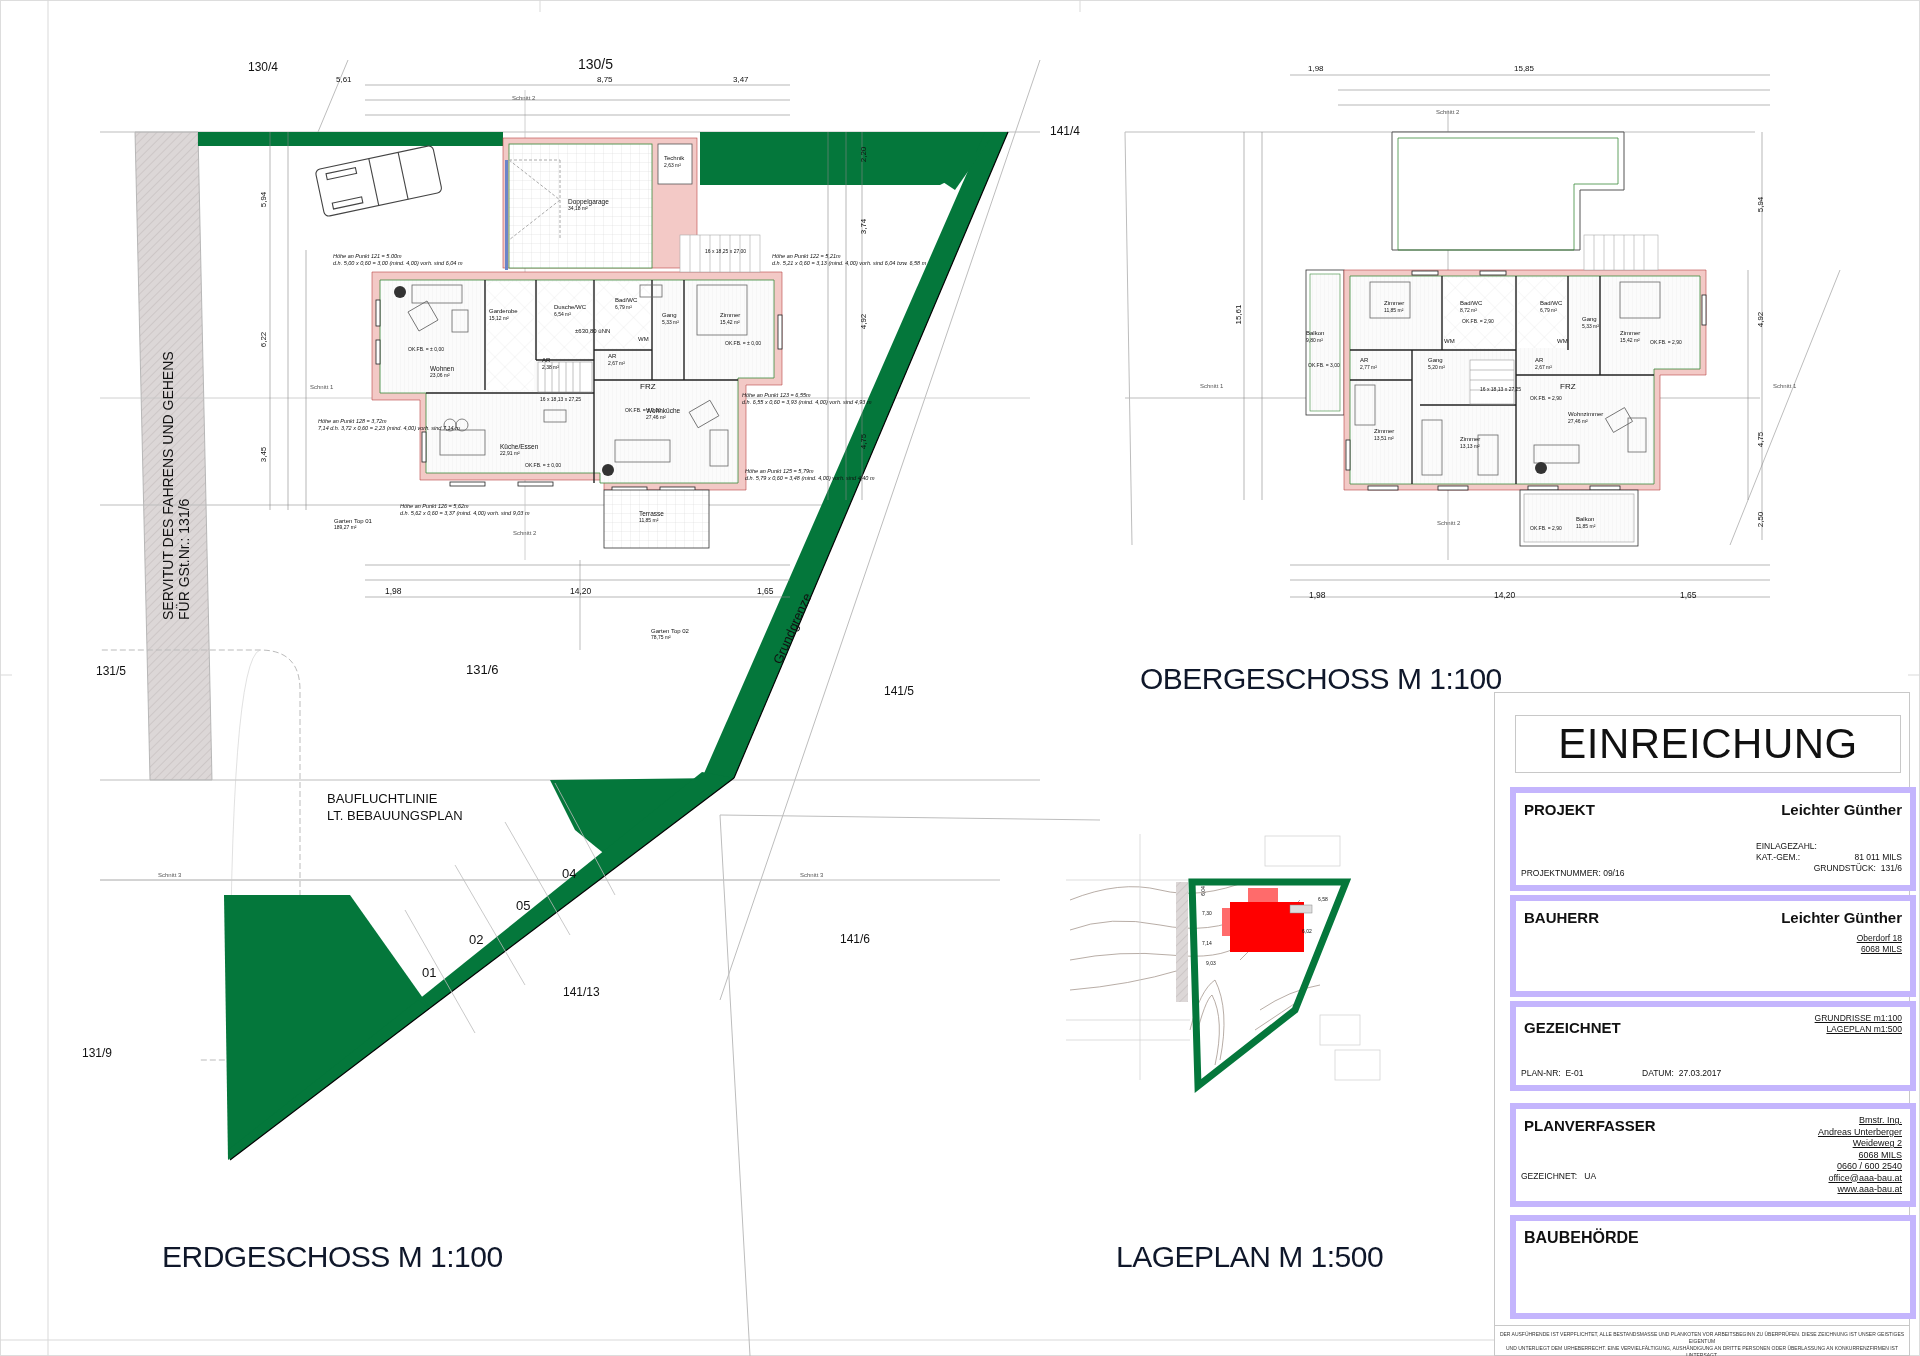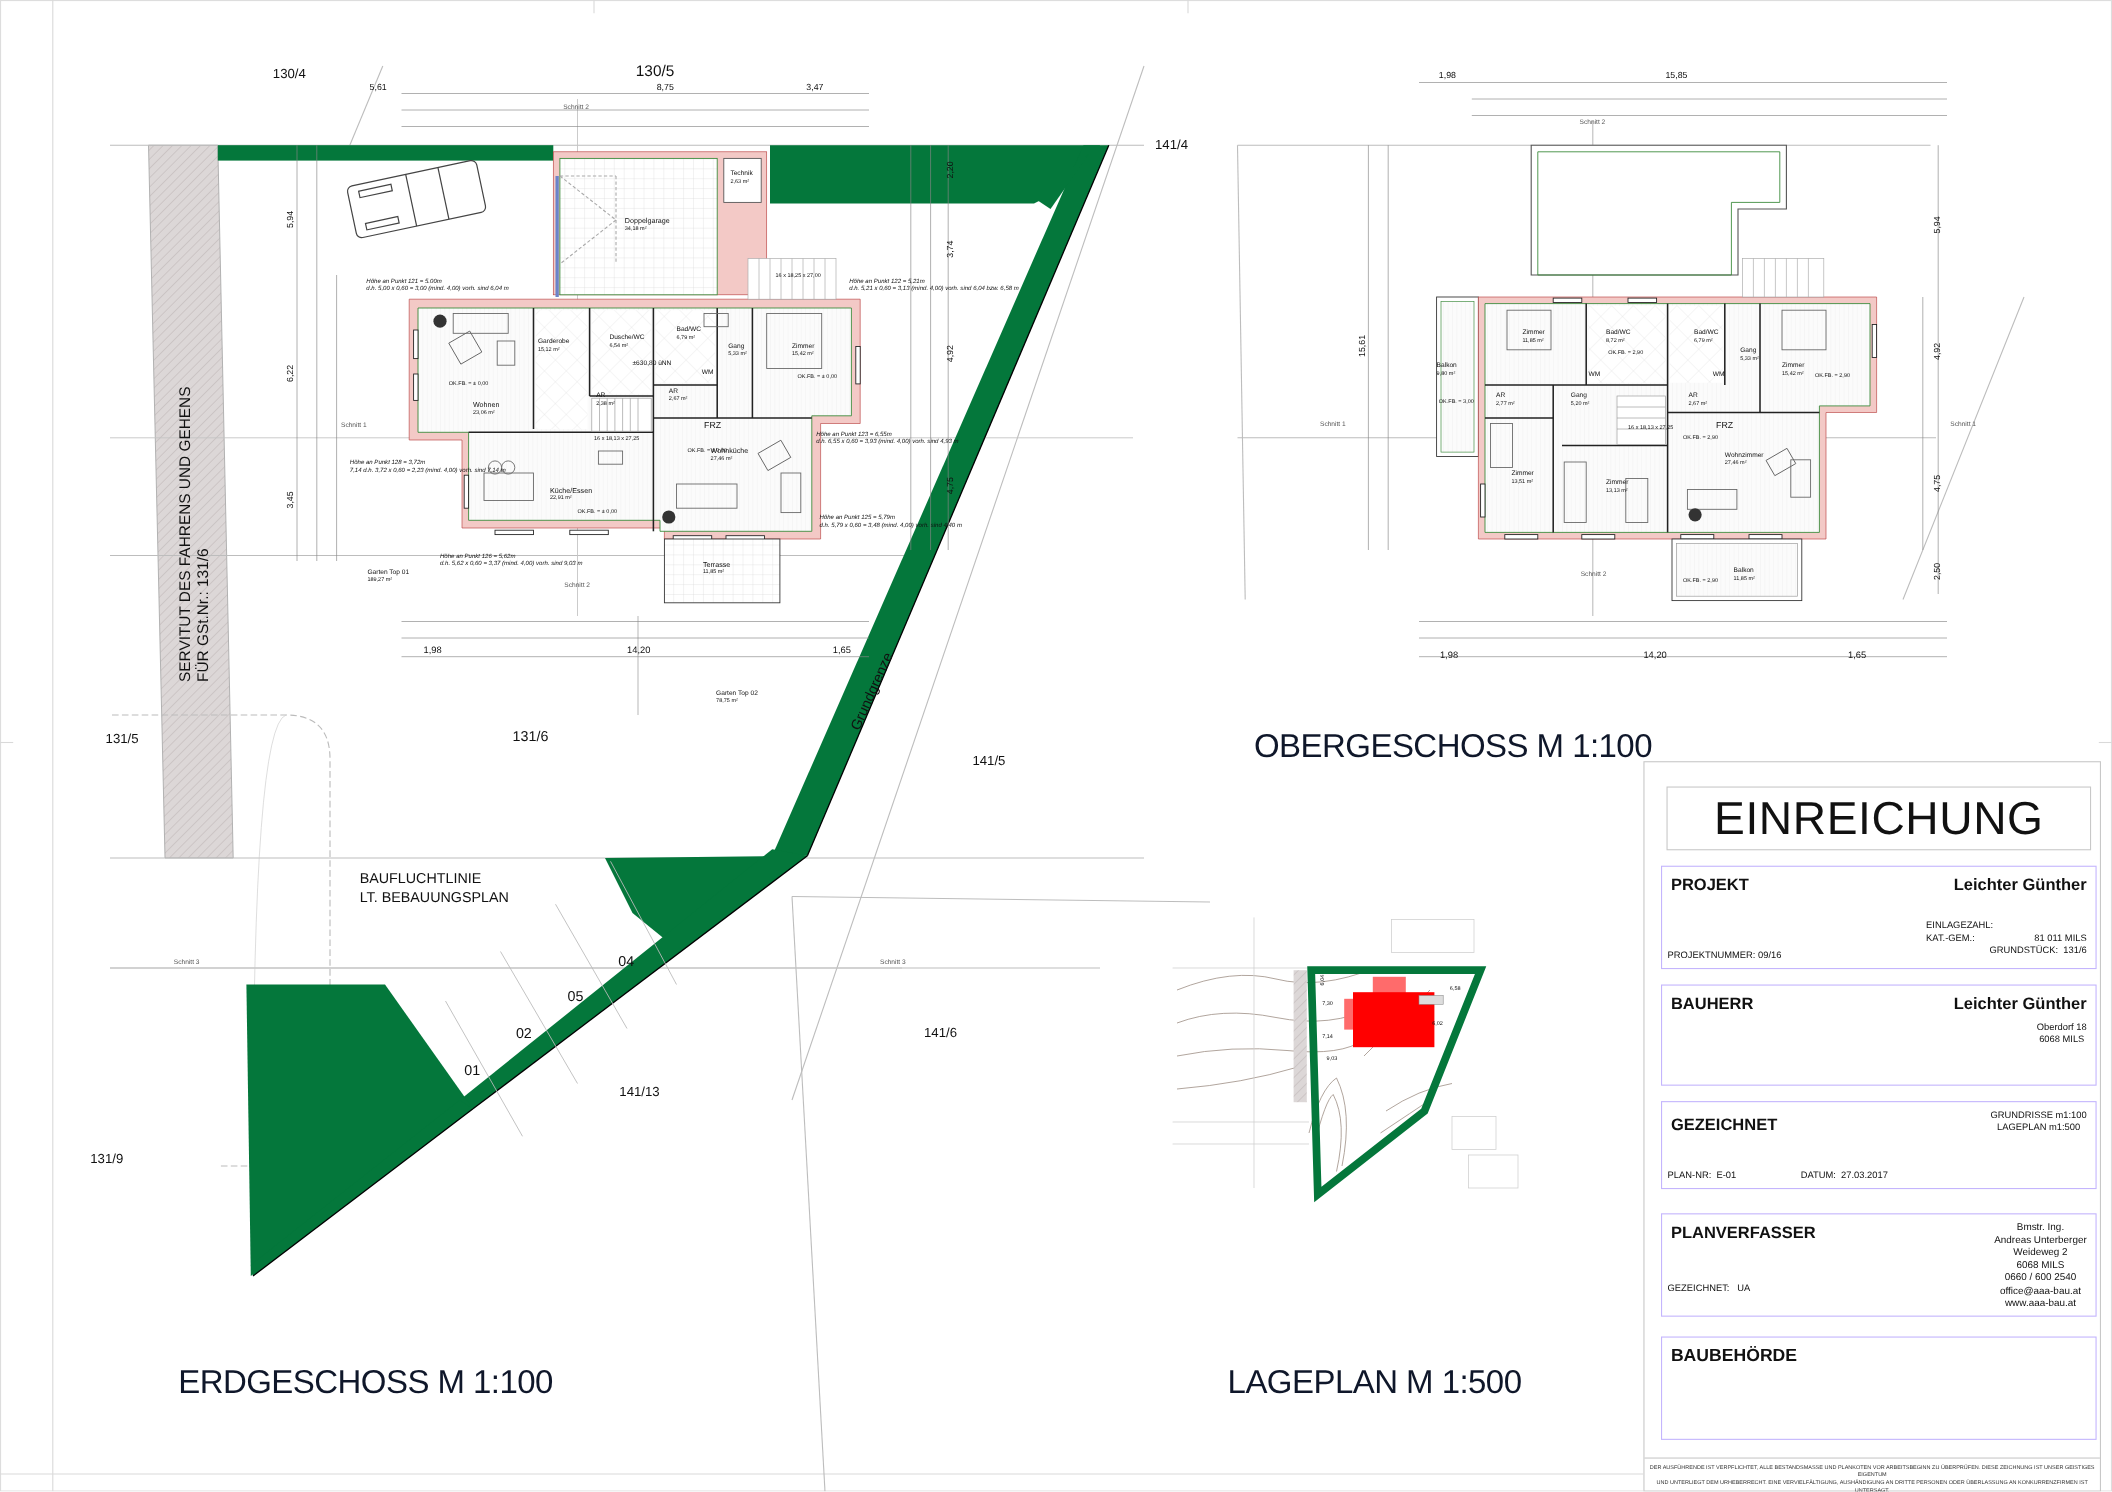--- a/index.html
+++ b/index.html
@@ -1,25 +1,25 @@
 <!DOCTYPE html>
 <html><head>
 <meta charset="utf-8">
 <style>
   html,body{margin:0;padding:0;background:#fff;}
   body{width:1920px;height:1356px;position:relative;overflow:hidden;font-family:"Liberation Sans",sans-serif;color:#111;}
   .abs{position:absolute;}
   .sheet-border{position:absolute;left:0;top:0;width:1918px;height:1354px;border:1px solid #ddd;}
   .view-title{position:absolute;font-size:30px;color:#0f172a;letter-spacing:-0.5px;white-space:nowrap;}
   .tb-frame{position:absolute;left:1494px;top:692px;width:414px;height:662px;border:1px solid #c8c8c8;background:#fff;}
-  .tb-box{position:absolute;left:15px;width:394px;border:1px solid #c4b5fd;background:#fff;}
+  .tb-box{position:absolute;left:15px;width:394px;border:6px solid #c4b5fd;background:#fff;}
   .tb-h{position:absolute;left:8px;top:8px;font-weight:bold;font-size:15px;}
   .tb-name{position:absolute;right:8px;top:8px;font-weight:bold;font-size:15px;}
   .tb-small{font-size:8.5px;line-height:11px;}
-  .tb-right{position:absolute;right:8px;text-align:center;}
+  .tb-right{position:absolute;right:8px;text-align:right;text-decoration:underline;}
   .tb-title{position:absolute;left:20px;top:22px;width:384px;height:56px;border:1px solid #c8c8c8;font-size:42px;text-align:center;line-height:56px;letter-spacing:0.5px;}
   .disclaimer{position:absolute;left:0;top:632px;width:414px;text-align:center;font-size:5px;line-height:7px;color:#333;border-top:1px solid #c8c8c8;padding-top:5px;}
 </style>
 </head>
 <body>
 
 <div class="sheet-border"></div>
 
 <svg class="abs" style="left:0;top:0" width="1920" height="1356" viewBox="0 0 1920 1356">
   <defs>

